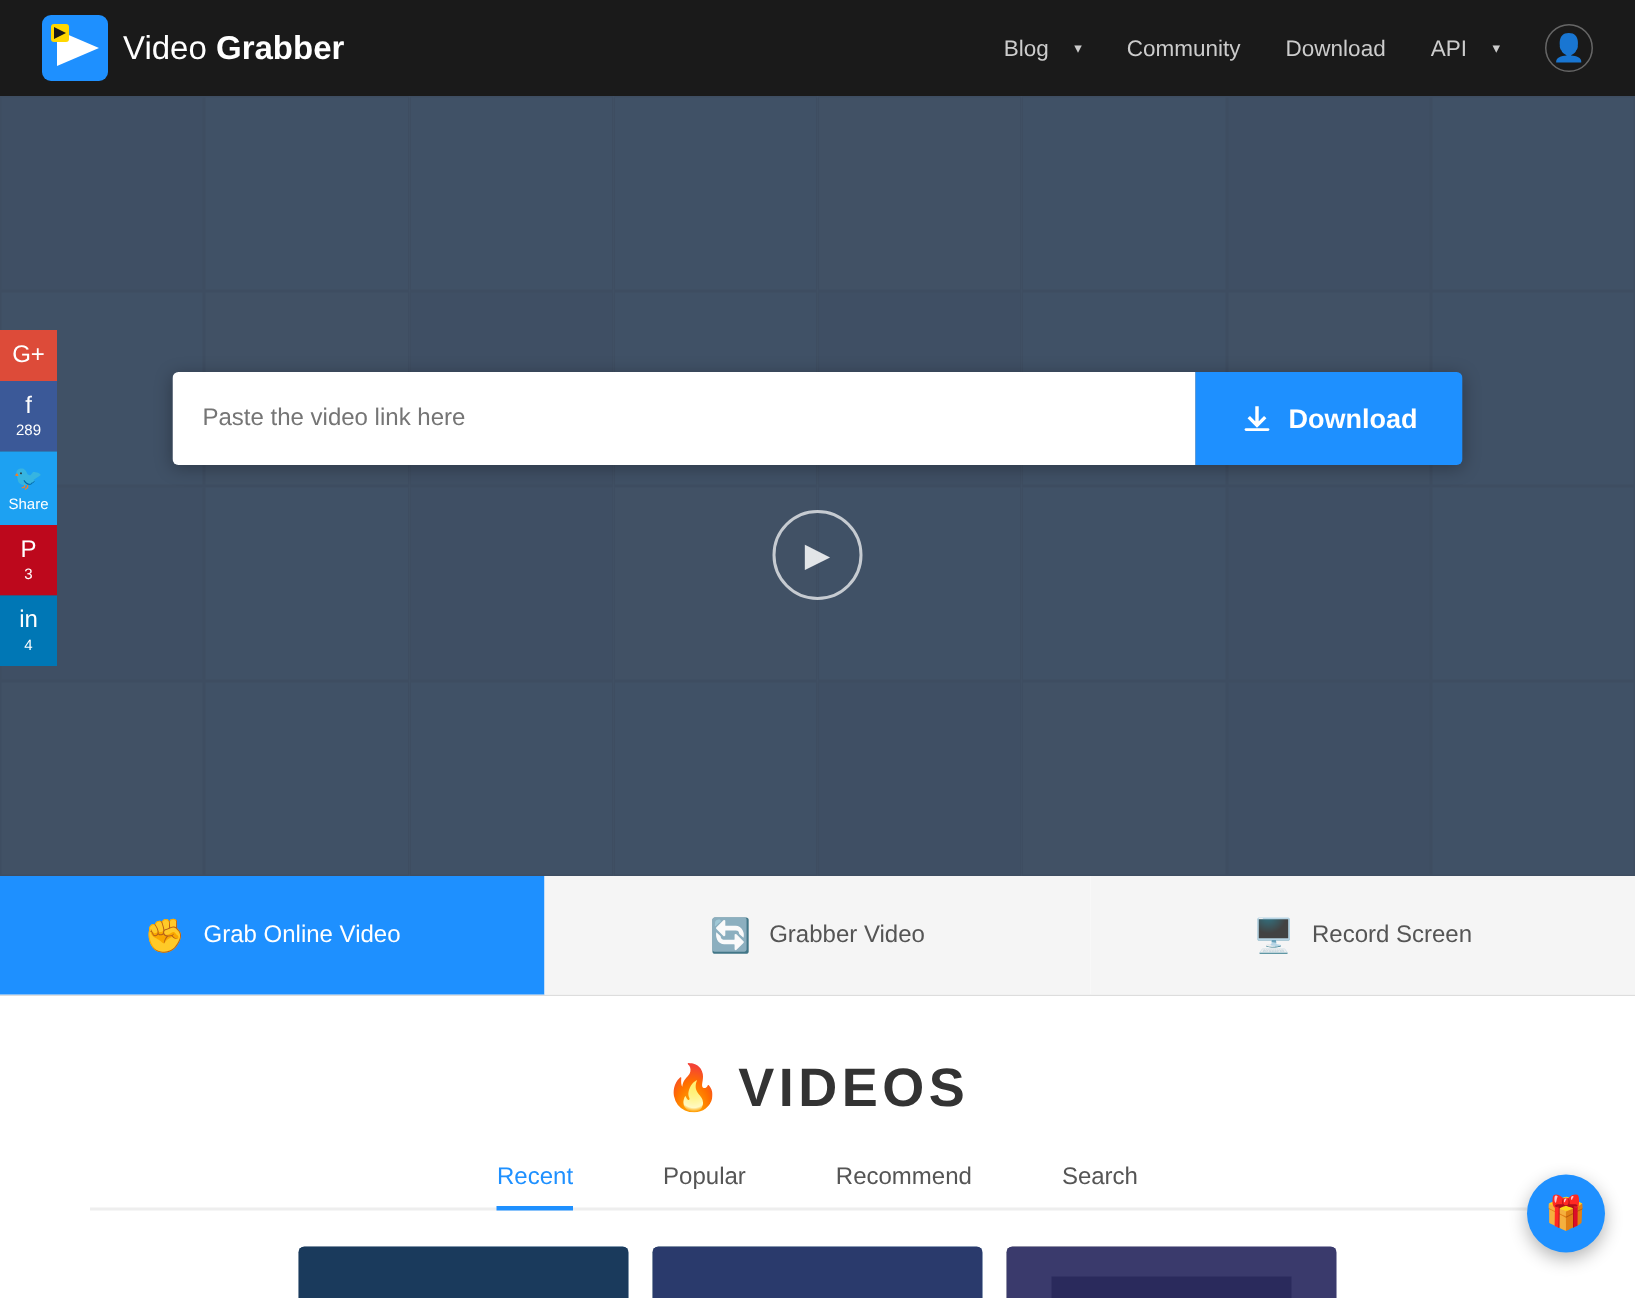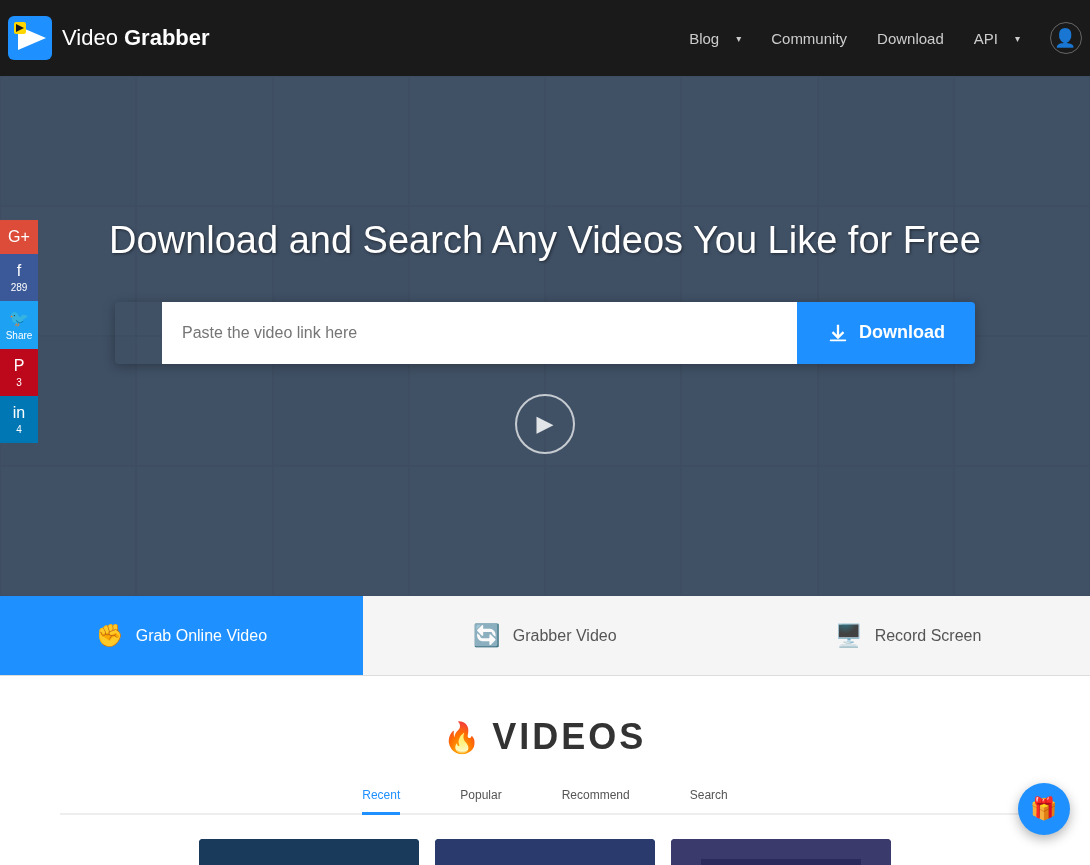--- a/index.html
+++ b/index.html
@@ -1,24 +1,24 @@
 <!DOCTYPE html>
 <html><head>
   <meta charset="utf-8">
   <style>
     * { margin: 0; padding: 0; box-sizing: border-box; }
     body { font-family: Arial, sans-serif; width: 1090px; overflow-x: hidden; background: #fff; }
 
     
     .navbar {
       background: #1a1a1a;
-      height: 76px;
-      display: flex;
-      align-items: center;
-      padding: 0 8px;
+      height: 64px;
+      display: flex;
+      align-items: center;
+      padding: 0 28px;
       position: relative;
       z-index: 10;
     }
     .navbar-brand {
       display: flex;
       align-items: center;
       gap: 10px;
       color: #fff;
       font-size: 22px;
       text-decoration: none;
@@ -116,21 +116,20 @@
     }
     .search-input {
       flex: 1;
       height: 100%;
       border: none;
       padding: 0 20px;
       font-size: 16px;
       color: #555;
       outline: none;
       background: #fff;
-      margin-left: 47px;
     }
     .download-btn {
       background: #1e90ff;
       color: #fff;
       border: none;
       padding: 0 30px;
       font-size: 18px;
       font-weight: 600;
       cursor: pointer;
       display: flex;
@@ -249,21 +248,21 @@
     }
     .fire-icon { font-size: 30px; }
     .videos-tabs {
       display: flex;
       justify-content: center;
       gap: 60px;
       border-bottom: 2px solid #eee;
       padding-bottom: 0;
     }
     .video-tab {
-      font-size: 12px;
+      font-size: 16px;
       padding-bottom: 10px;
       cursor: pointer;
       color: #555;
       border-bottom: 3px solid transparent;
       margin-bottom: -2px;
     }
     .video-tab-active {
       color: #1e90ff;
       border-bottom: 3px solid #1e90ff;
     }
@@ -400,21 +399,20 @@
     <div class="mosaic-cell"></div>
     <div class="mosaic-cell"></div>
     <div class="mosaic-cell"></div>
     <div class="mosaic-cell"></div>
     <div class="mosaic-cell"></div>
     <div class="mosaic-cell"></div>
     <div class="mosaic-cell"></div>
   </div>
   <div class="hero-overlay"></div>
   <div class="hero-content">
-    <h1 class="hero-title">Download and Search Any Videos You Like for Free</h1>
     <div class="search-bar">
       <input class="search-input" type="text" placeholder="Paste the video link here" style="">
       <button class="download-btn">
         <svg class="download-icon-svg" viewBox="0 0 24 24" fill="none" stroke="white" stroke-width="2.5">
           <path d="M12 3v13M6 11l6 6 6-6"></path>
           <rect x="3" y="19" width="18" height="2" rx="1" fill="white" stroke="none"></rect>
         </svg>
         <span>Download</span>
       </button>
     </div>

